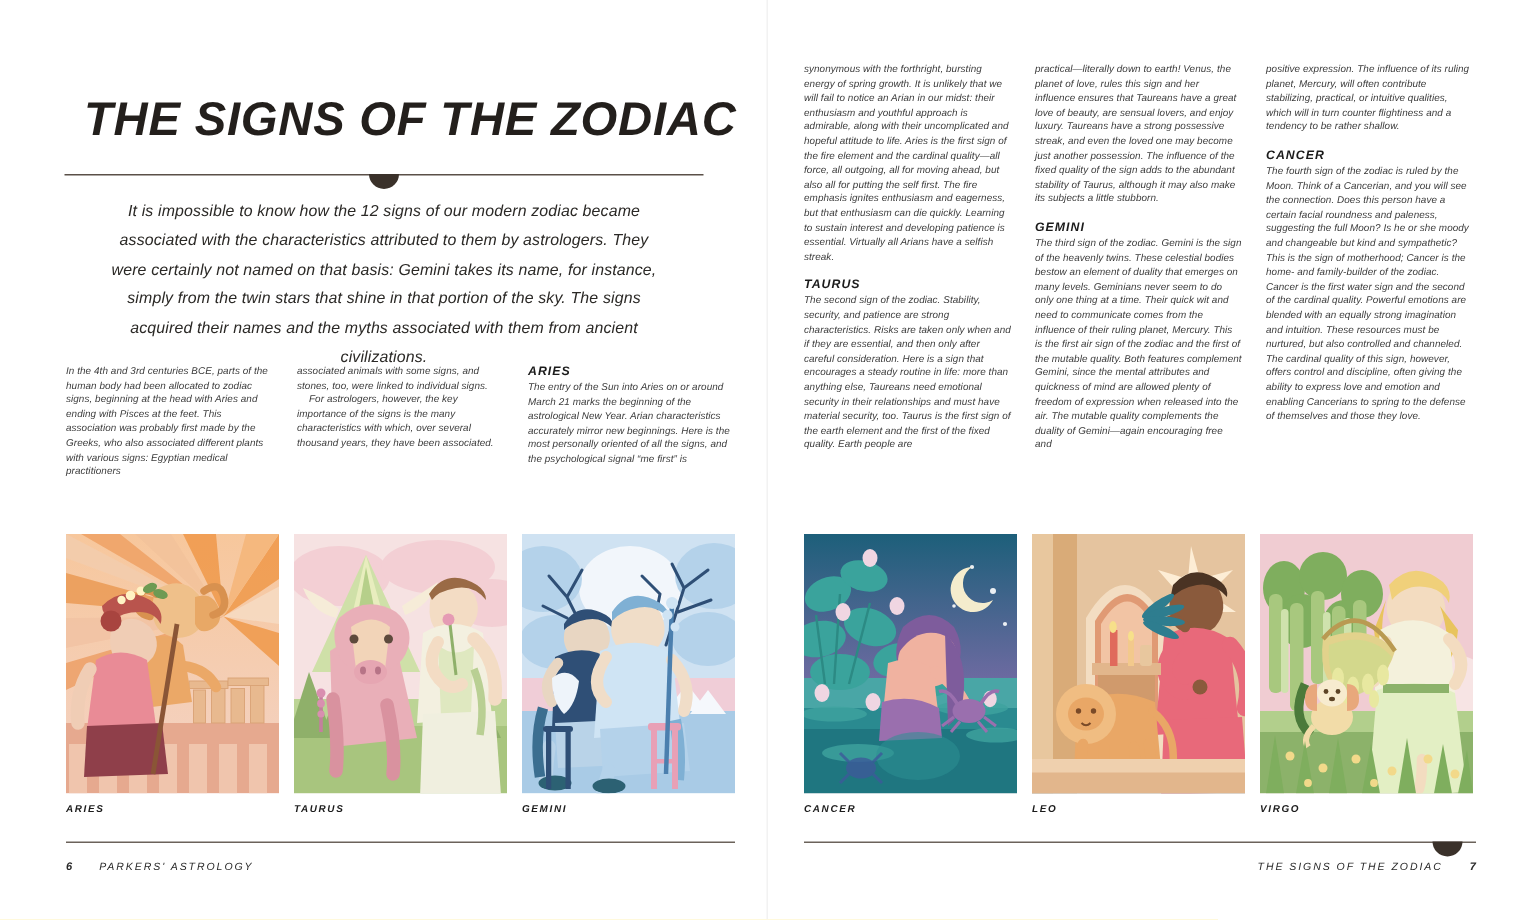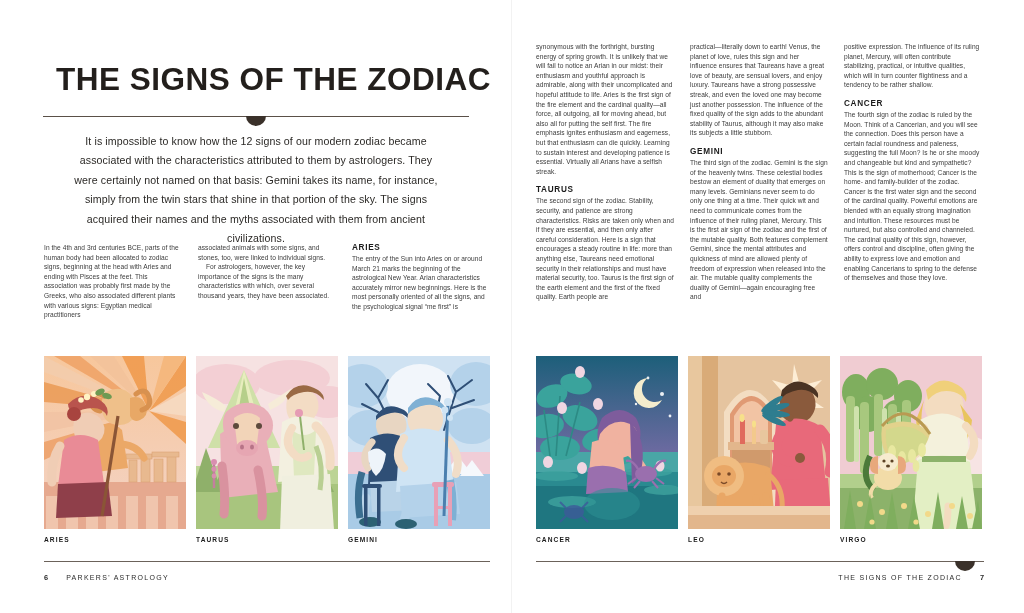--- a/index.html
+++ b/index.html
@@ -13,20 +13,21 @@
     overflow: hidden;
     font-family: "Liberation Sans", sans-serif;
     color: #1b1b1b;
   }
   .spread {
     position: relative;
     width: 812px;
     height: 613px;
     background: #fde047;
     box-sizing: border-box;
+    font-style: italic;
   }
   .page {
     position: absolute;
     top: 0;
     height: 613px;
     background: #ffffff;
     box-sizing: border-box;
   }
   .page-left  { left: 0;    width: 512px; border-right: 1px solid #f2f2f2; }
   .page-right { left: 512px; width: 512px; }

